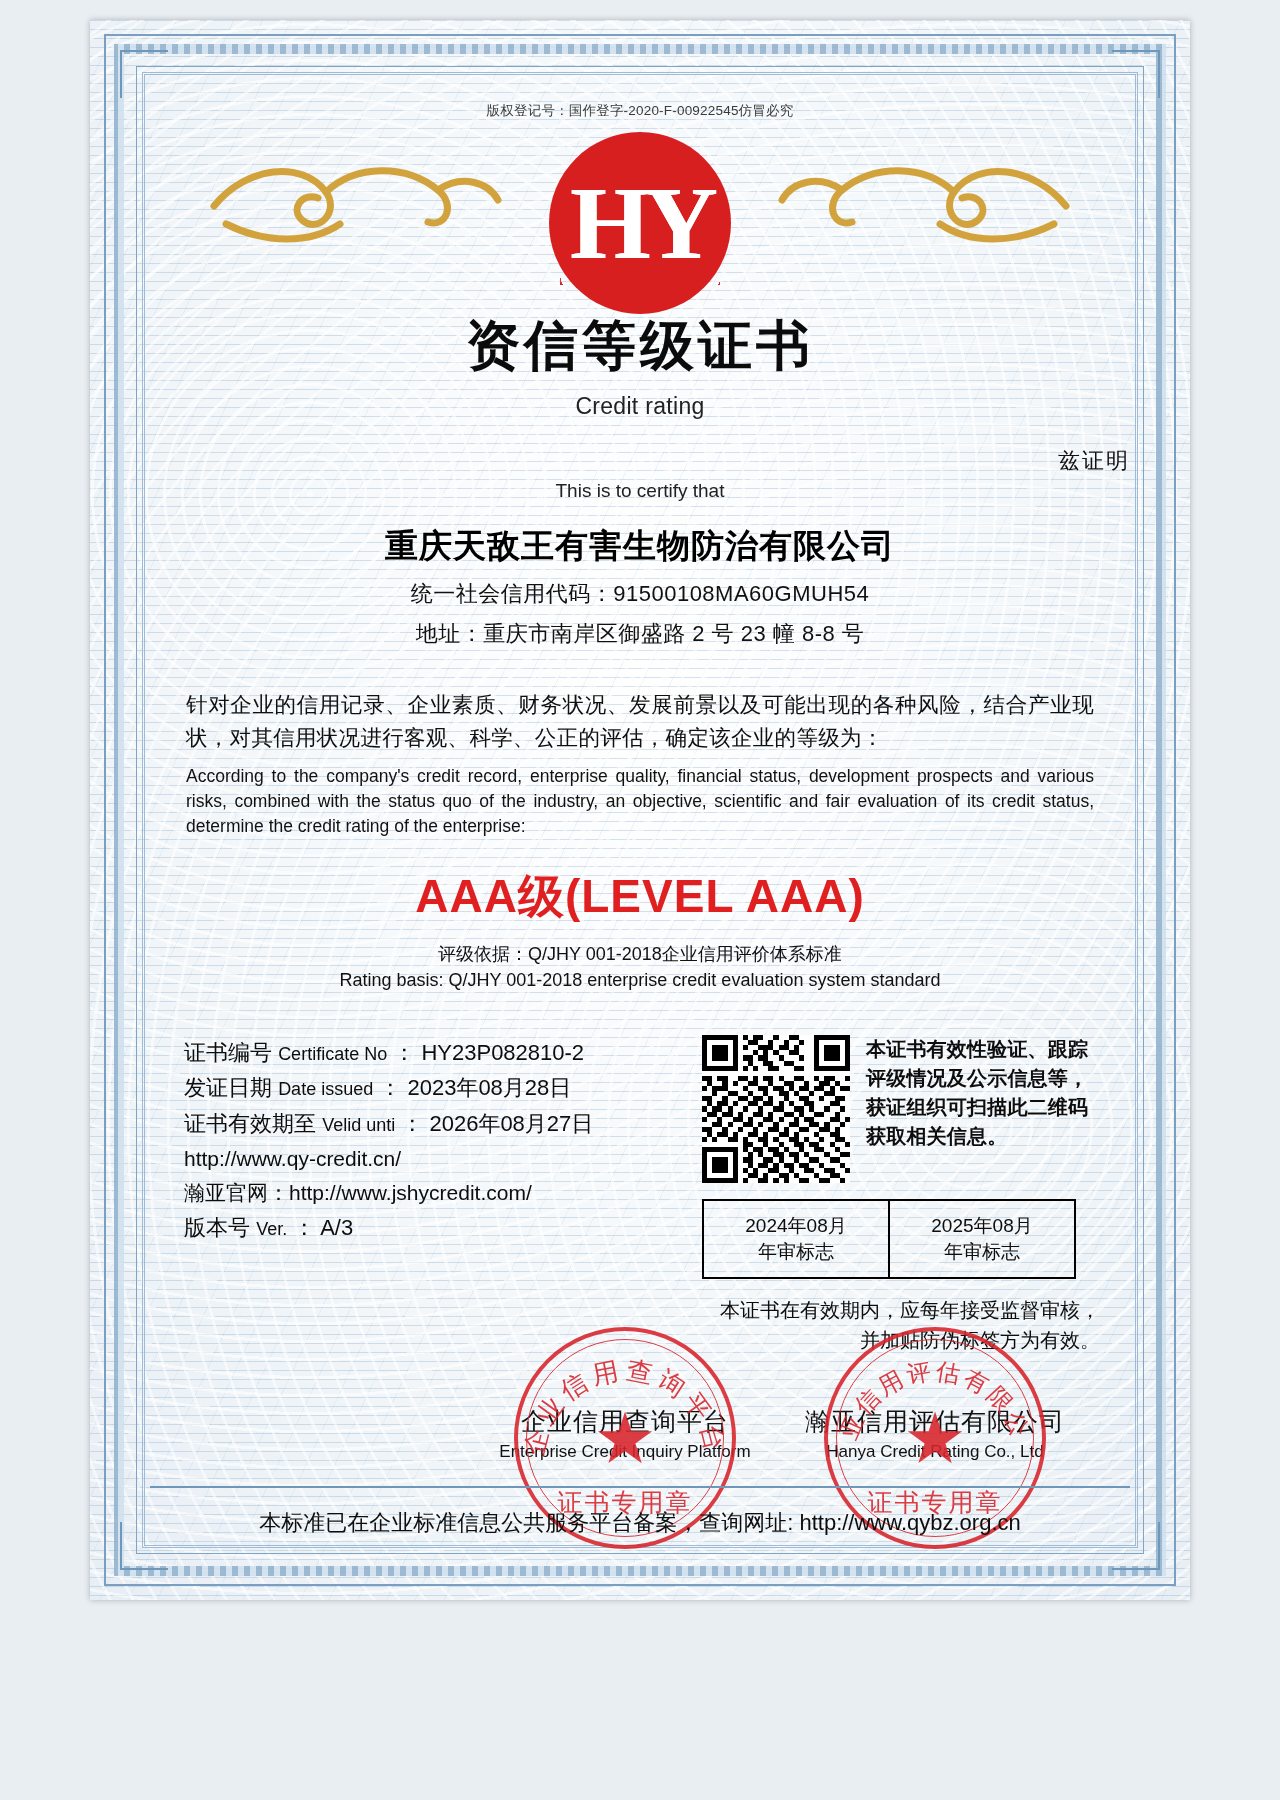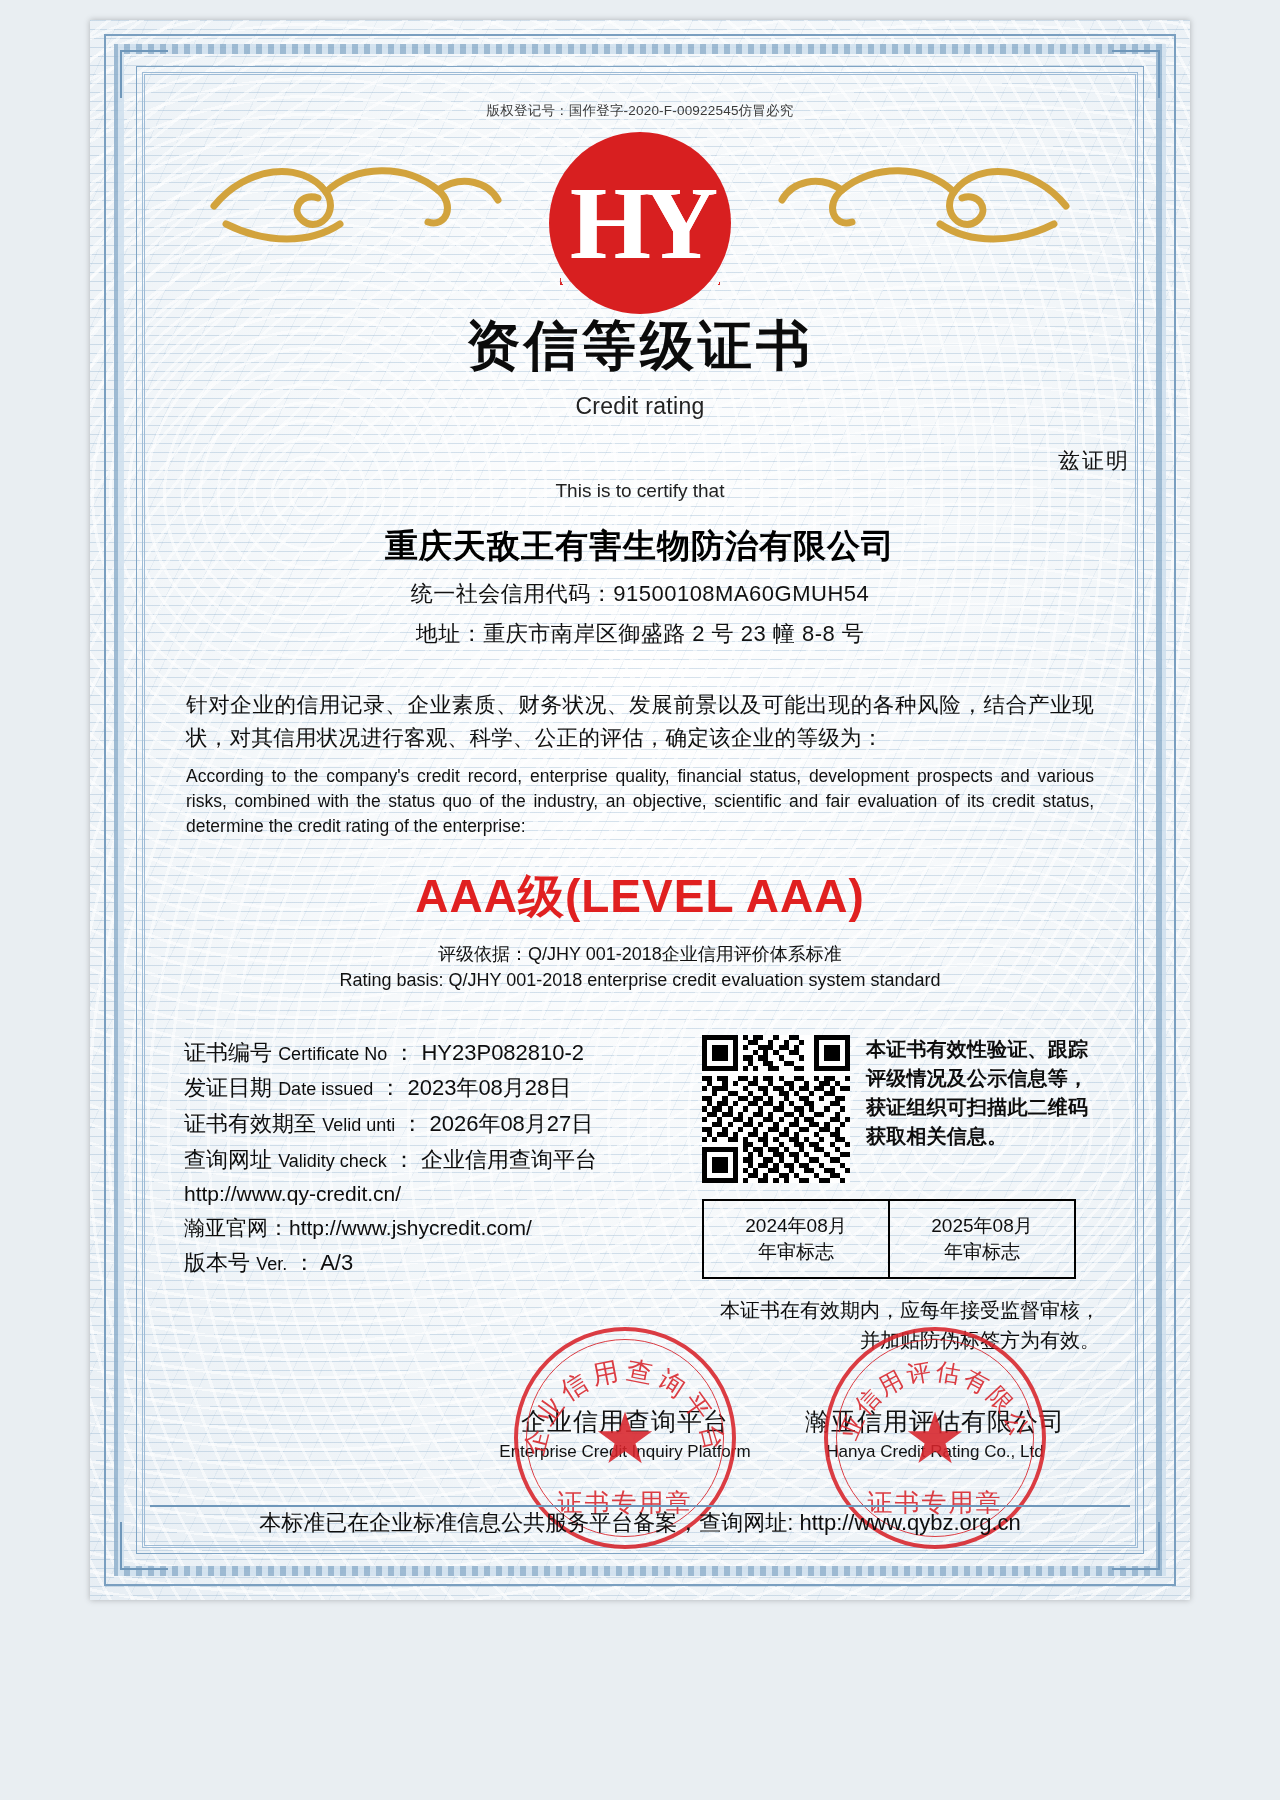--- a/index.html
+++ b/index.html
@@ -241,21 +241,21 @@
     position:absolute;left:0;top:0;width:100%;height:100%;
   }
   .seal .bottom-text{
     position:absolute;left:0;right:0;bottom:26px;
     text-align:center;font-size:25px;color:#d8232a;letter-spacing:2px;
   }
 
   .footer{
     position:absolute;left:60px;right:60px;bottom:62px;
     border-top:2px solid #6f97ba;
-    padding-top:1px;
+    padding-top:20px;
     text-align:center;
     font-size:22px;
     color:#0d0d0d;
   }
 </style>
 </head>
 <body>
 
 <div class="page">
   <div class="guilloche"></div>
@@ -329,26 +329,20 @@
           <span>发证日期</span>
           <span class="en">Date issued</span>
           <span>：</span>
           <span>2023年08月28日</span>
         </div>
         <div class="info-line">
           <span>证书有效期至</span>
           <span class="en">Velid unti</span>
           <span>：</span>
           <span>2026年08月27日</span>
-        </div>
-        <div class="info-line">
-          <span>查询网址</span>
-          <span class="en">Validity check</span>
-          <span>：</span>
-          <span>企业信用查询平台</span>
         </div>
         <div class="info-line url">http://www.qy-credit.cn/</div>
         <div class="info-line url">瀚亚官网：http://www.jshycredit.com/</div>
         <div class="info-line">
           <span>版本号</span>
           <span class="en">Ver.</span>
           <span>：</span>
           <span>A/3</span>
         </div>
       </div>

